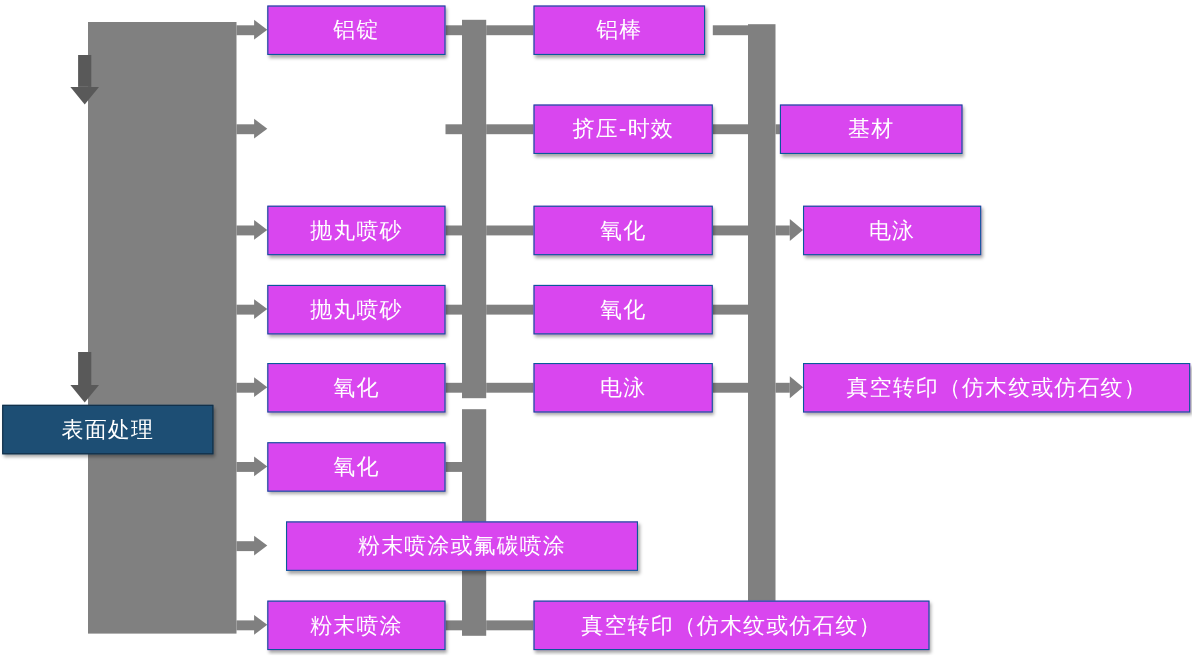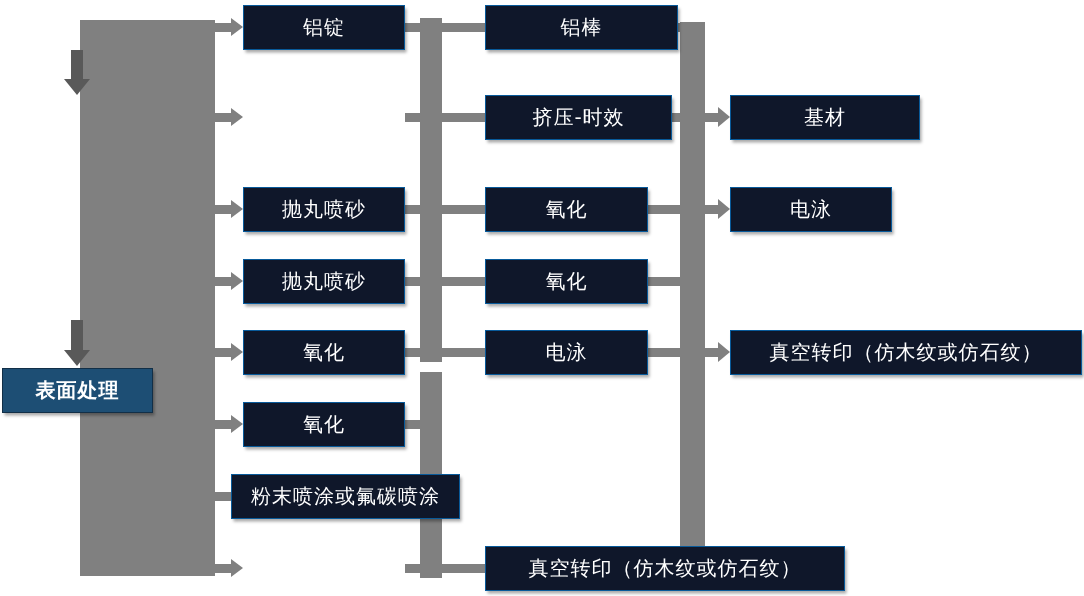--- a/index.html
+++ b/index.html
@@ -7,21 +7,21 @@
     position: relative;
     width: 1084px;
     height: 596px;
     background: #ffffff;
     overflow: hidden;
     font-family: "DejaVu Sans", "Liberation Sans", sans-serif;
   }
   .node {
     position: absolute;
     height: 45px;
-    background: #0f172a;
+    background: #d946ef;
     border: 1px solid #085A9A;
     box-sizing: border-box;
     color: #ffffff;
     display: flex;
     align-items: center;
     justify-content: center;
     font-size: 20px;
     letter-spacing: 1px;
     white-space: nowrap;
     box-shadow: 1.5px 2.5px 3px rgba(0,0,0,0.35);
@@ -116,33 +116,34 @@
   <div class="conn" style="left:648px; top:277px; width:32px; height:9px;"></div>
   <div class="conn" style="left:648px; top:348px; width:32px; height:9px;"></div>
 
   <div class="conn" style="left:705px; top:113px; width:13px; height:9px;"></div>
   <div class="arrow-right big" style="left:718px; top:107px;"></div>
   <div class="conn" style="left:705px; top:205px; width:13px; height:9px;"></div>
   <div class="arrow-right big" style="left:718px; top:199px;"></div>
   <div class="conn" style="left:705px; top:348px; width:13px; height:9px;"></div>
   <div class="arrow-right big" style="left:718px; top:342px;"></div>
 
-  <div class="node dark" style="left:2px; top:368px; width:151px;font-weight:bold;">表面处理</div>
+  <div class="node dark" style="left:2px; top:368px; width:192px;">表面处理</div>
 
   <div class="node" style="left:243px; top:5px;   width:162px;">铝锭</div>
   <div class="node" style="left:243px; top:187px; width:162px;">抛丸喷砂</div>
   <div class="node" style="left:243px; top:259px; width:162px;">抛丸喷砂</div>
   <div class="node" style="left:243px; top:330px; width:162px;">氧化</div>
   <div class="node" style="left:243px; top:402px; width:162px;">氧化</div>
-  <div class="node" style="left:231px; top:474px; width:229px;">粉末喷涂或氟碳喷涂</div>
+  <div class="node" style="left:260px; top:474px; width:320px;">粉末喷涂或氟碳喷涂</div>
+  <div class="node" style="left:243px; top:546px; width:162px;">粉末喷涂</div>
 
-  <div class="node" style="left:485px; top:5px;   width:193px;">铝棒</div>
-  <div class="node" style="left:485px; top:95px;  width:187px;">挤压-时效</div>
+  <div class="node" style="left:485px; top:5px;   width:156px;">铝棒</div>
+  <div class="node" style="left:485px; top:95px;  width:163px;">挤压-时效</div>
   <div class="node" style="left:485px; top:187px; width:163px;">氧化</div>
   <div class="node" style="left:485px; top:259px; width:163px;">氧化</div>
   <div class="node" style="left:485px; top:330px; width:163px;">电泳</div>
   <div class="node" style="left:485px; top:546px; width:360px;">真空转印（仿木纹或仿石纹）</div>
 
-  <div class="node" style="left:730px; top:95px;  width:190px;">基材</div>
+  <div class="node" style="left:709px; top:95px;  width:166px;">基材</div>
   <div class="node" style="left:730px; top:187px; width:162px;">电泳</div>
   <div class="node" style="left:730px; top:330px; width:352px;">真空转印（仿木纹或仿石纹）</div>
 
 </div>
 
 </body></html>

